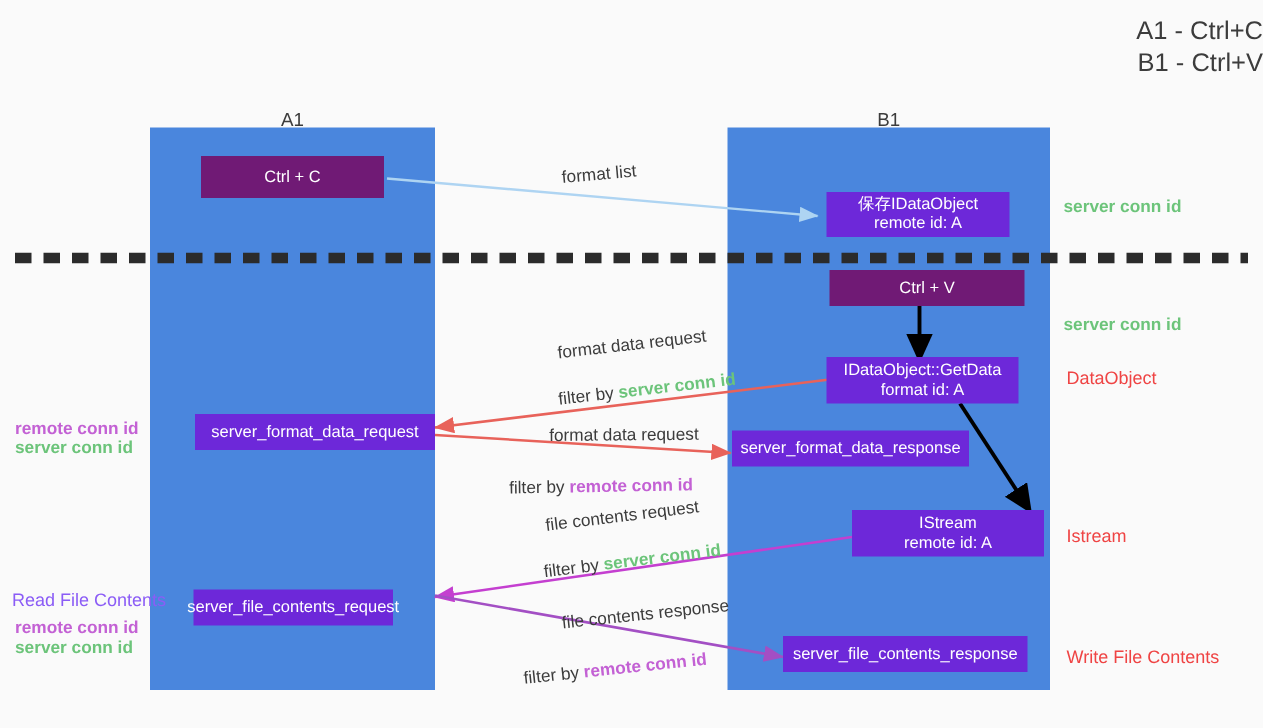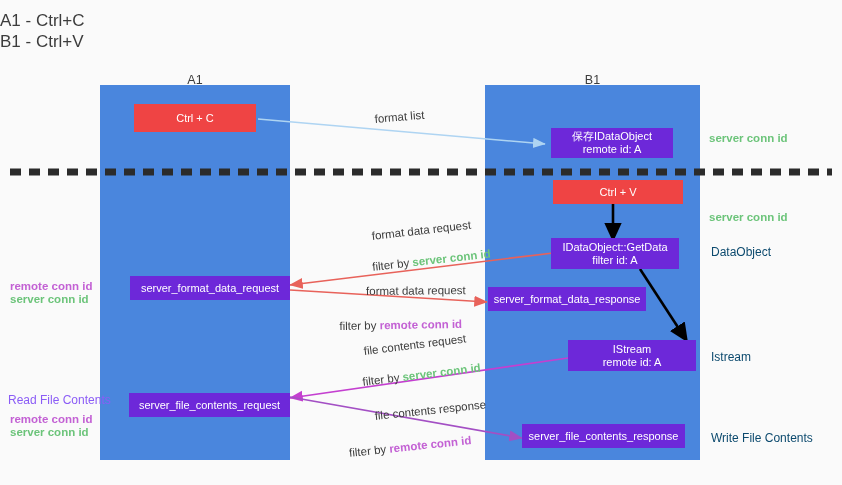--- a/index.html
+++ b/index.html
@@ -9,52 +9,52 @@
     font-family:"Liberation Sans","DejaVu Sans",sans-serif;
     position:relative;overflow:hidden;
     color:#3c3c3c;
   }
   .stage{position:absolute;left:0;top:0;width:842px;height:485px;}
   svg.layer{position:absolute;left:0;top:0;width:842px;height:485px;pointer-events:none;}
 
   
   .title{
     position:absolute;left:0;top:10px;width:842px;
-    text-align:left;font-size:17px;line-height:21px;color:#3c3c3c;
+    text-align:right;font-size:17px;line-height:21px;color:#3c3c3c;
     white-space:pre-line;
   }
 
   
   .colhead{
     position:absolute;text-align:center;font-size:12.5px;line-height:15px;
     color:#3c3c3c;white-space:pre-line;
   }
 
   
   .lane{position:absolute;background:#4a86dd;}
 
   
   .box{
     position:absolute;display:flex;align-items:center;justify-content:center;
     text-align:center;color:#ffffff;font-size:11px;line-height:13px;
     white-space:pre-line;box-sizing:border-box;
   }
-  .box.green{background:#ef4444;}
+  .box.green{background:#701a75;}
   .box.orange{background:#6d28d9;}
 
   
   .lbl{position:absolute;font-size:11.5px;line-height:14px;color:#3c3c3c;white-space:pre-line;}
   .lbl.rot{transform-origin:left top;}
   .green-t{color:#6cc47a;font-weight:bold;}
   .purple-t{color:#c361d4;font-weight:bold;}
   .side{position:absolute;font-size:11.5px;line-height:14px;white-space:pre-line;}
   .side.g{color:#6cc47a;font-weight:bold;}
   .side.p{color:#c361d4;font-weight:bold;}
   .side.k{color:#8b5cf6;}
-  .right-lbl{position:absolute;font-size:12px;line-height:15px;color:#0c4a6e;}
+  .right-lbl{position:absolute;font-size:12px;line-height:15px;color:#ef4444;}
 </style>
 </head>
 <body>
 
 <div class="stage">
 
   <div class="title">A1 - Ctrl+C
 B1 - Ctrl+V</div>
 
   <div class="colhead" style="left:100px;top:58px;width:190px;">
@@ -106,30 +106,30 @@
   </svg>
 
   <div class="box green" style="left:134px;top:104px;width:122px;height:28px;">Ctrl + C</div>
 
   <div class="box orange" style="left:551px;top:128px;width:122px;height:30px;">保存IDataObject
 remote id: A</div>
 
   <div class="box green" style="left:553px;top:180px;width:130px;height:24px;">Ctrl + V</div>
 
   <div class="box orange" style="left:551px;top:238px;width:128px;height:31px;">IDataObject::GetData
-filter id: A</div>
+format id: A</div>
 
   <div class="box orange" style="left:130px;top:276px;width:160px;height:24px;">server_format_data_request</div>
 
   <div class="box orange" style="left:488px;top:287px;width:158px;height:24px;">server_format_data_response</div>
 
   <div class="box orange" style="left:568px;top:340px;width:128px;height:31px;">IStream
 remote id: A</div>
 
-  <div class="box orange" style="left:129px;top:393px;width:161px;height:24px;">server_file_contents_request</div>
+  <div class="box orange" style="left:129px;top:393px;width:133px;height:24px;">server_file_contents_request</div>
 
   <div class="box orange" style="left:522px;top:424px;width:163px;height:24px;">server_file_contents_response</div>
 
   <div class="lbl rot" style="left:374px;top:112px;transform:rotate(-5deg);">format list</div>
 
   <div class="lbl rot" style="left:371px;top:229px;transform:rotate(-6.5deg);">format data request</div>
   <div class="lbl rot" style="left:370px;top:246px;transform:rotate(-6.5deg);">
     <span>filter by </span><span class="green-t">server conn id</span>
   </div>
 

